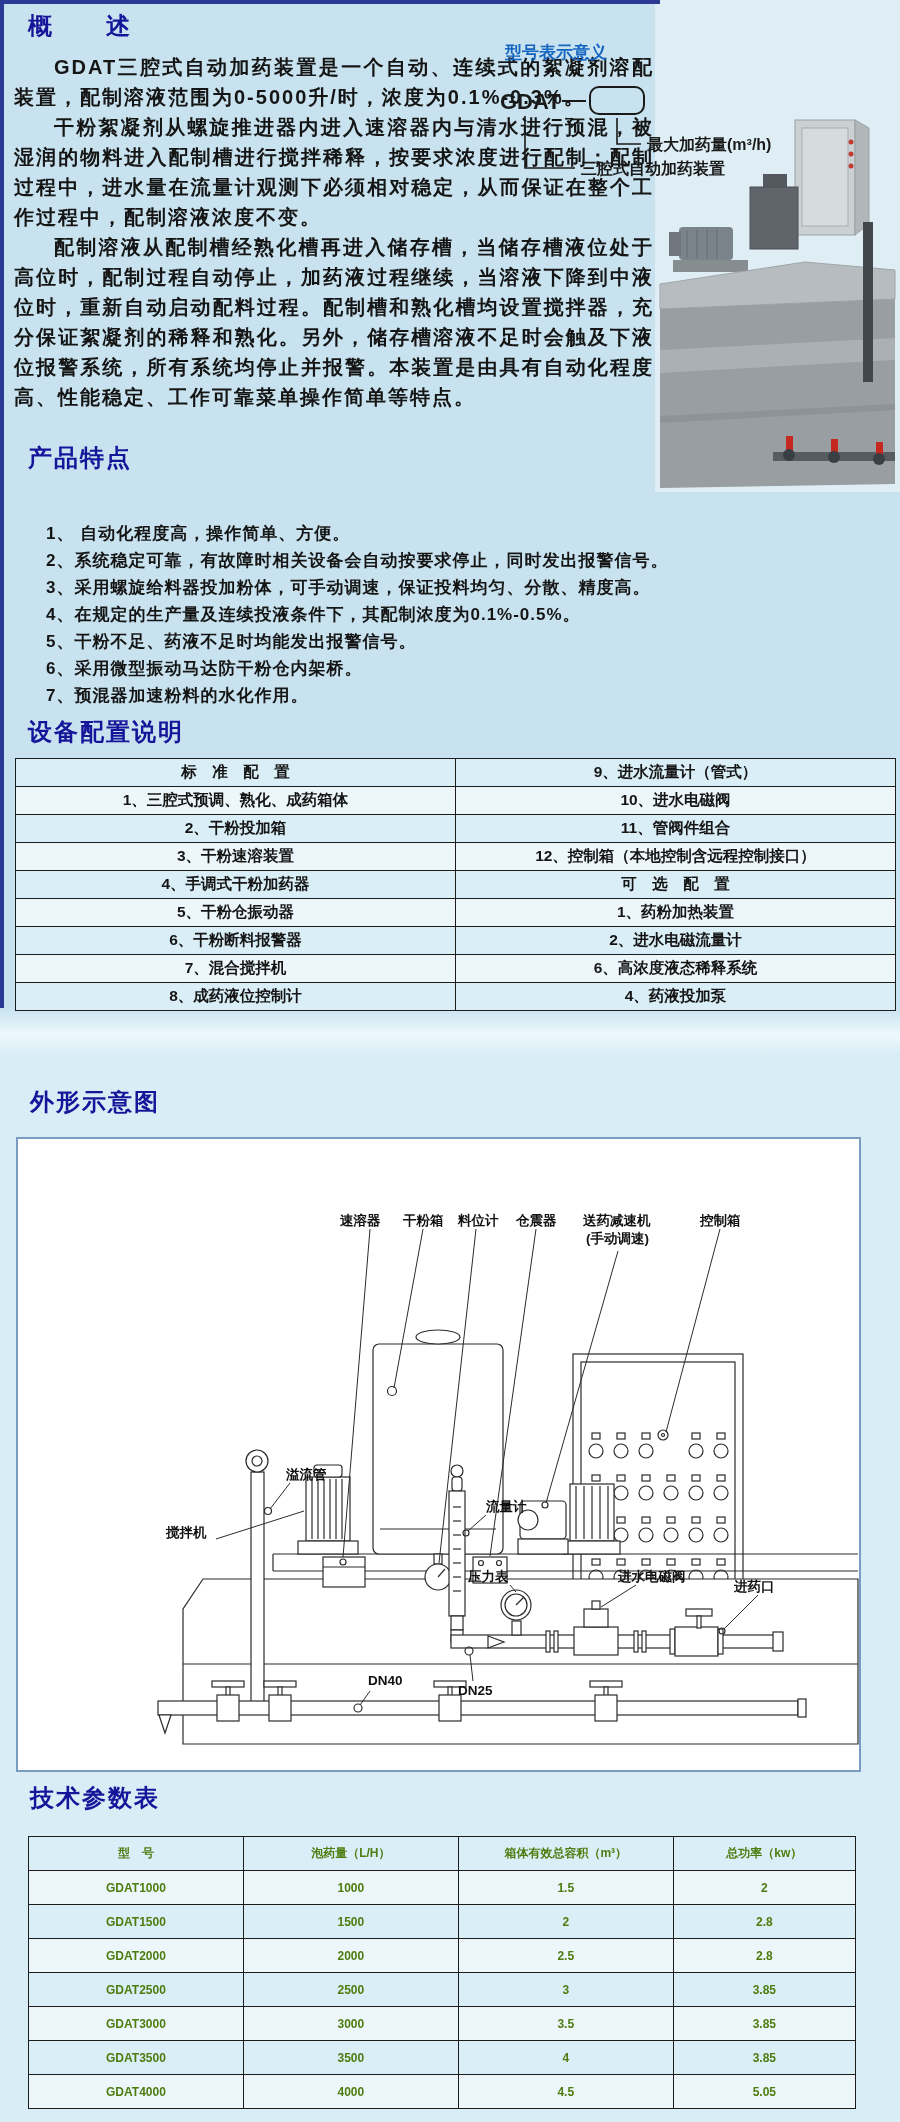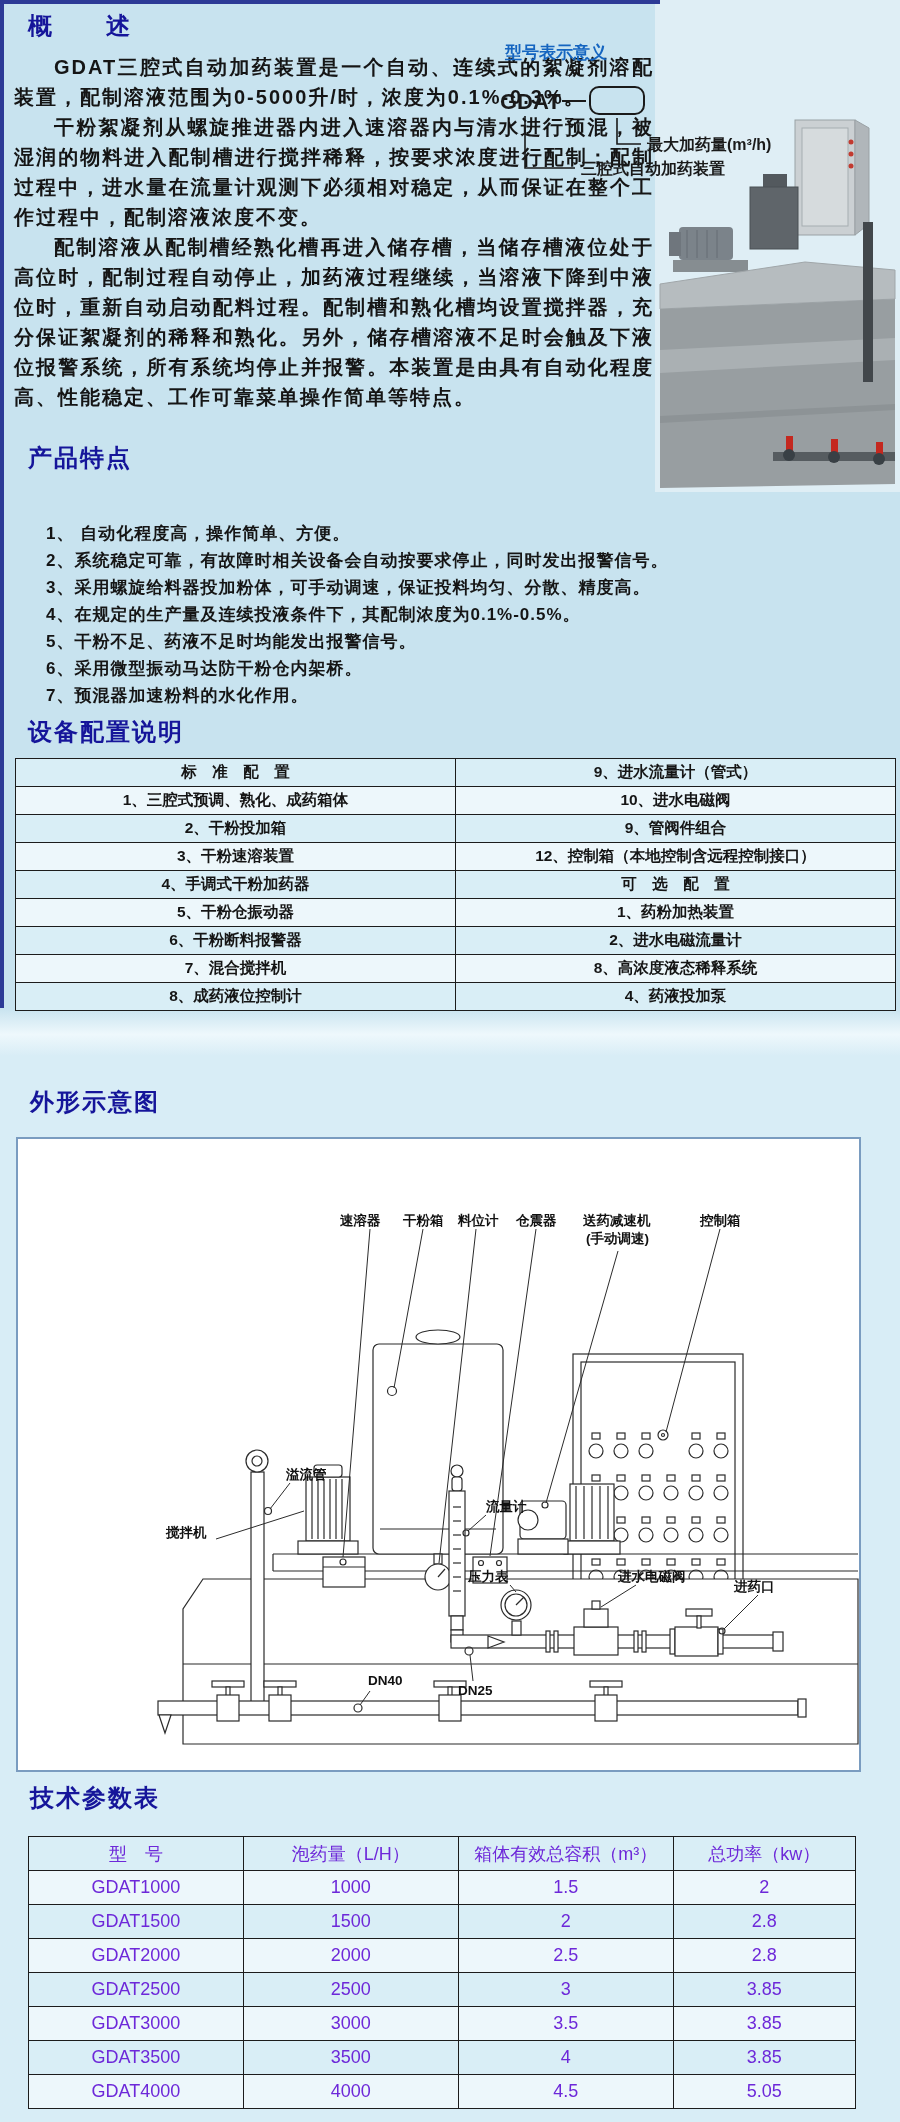--- a/index.html
+++ b/index.html
@@ -16,21 +16,21 @@
                  font-size:20px;line-height:30px;font-weight:600;letter-spacing:2px;text-align:justify;}
   .overview-text p{margin:0;text-indent:2em;}
   .features{position:absolute;left:46px;top:520px;width:630px;color:#151515;
             font-size:17px;line-height:27px;font-weight:600;letter-spacing:1px;}
   table{border-collapse:collapse;table-layout:fixed;}
   .cfg-table{position:absolute;left:15px;top:758px;width:881px;}
   .cfg-table td{border:1.6px solid #1c1c1c;height:25px;text-align:center;
                 font-size:15.5px;font-weight:600;color:#151515;}
   .spec-table{position:absolute;left:28px;top:1836px;width:828px;}
   .spec-table td{border:1.6px solid #1c1c1c;height:31px;text-align:center;
-                 font-size:18px;font-weight:400;color:#6d28d9;}
+                 font-size:12px;font-weight:700;color:#4d7c0f;}
   .row-a{background:#d9eef6;} .row-b{background:#edf7fb;}
   .drawing-box{position:absolute;left:16px;top:1137px;width:845px;height:635px;
                background:#ffffff;border:2px solid #7a9cc0;box-sizing:border-box;}
   .model-svg{position:absolute;left:425px;top:30px;}
   .photo-svg{position:absolute;left:655px;top:92px;}
   svg text{font-family:"Liberation Sans","DejaVu Sans",sans-serif;}
   .dlabel{font-size:13.5px;font-weight:bold;fill:#111;}
 </style>
 </head>
 <body>
@@ -118,41 +118,41 @@
         <tr class="row-a">
       <td>标　准　配　置</td>
       <td>9、进水流量计（管式）</td>
         </tr>
     <tr class="row-b">
       <td>1、三腔式预调、熟化、成药箱体</td>
       <td>10、进水电磁阀</td>
         </tr>
     <tr class="row-a">
       <td>2、干粉投加箱</td>
-      <td>9、管阀件组合</td>
+      <td>11、管阀件组合</td>
         </tr>
     <tr class="row-b">
       <td>3、干粉速溶装置</td>
       <td>12、控制箱（本地控制含远程控制接口）</td>
         </tr>
     <tr class="row-a">
       <td>4、手调式干粉加药器</td>
       <td>可　选　配　置</td>
         </tr>
     <tr class="row-b">
       <td>5、干粉仓振动器</td>
       <td>1、药粉加热装置</td>
         </tr>
     <tr class="row-a">
       <td>6、干粉断料报警器</td>
       <td>2、进水电磁流量计</td>
         </tr>
     <tr class="row-b">
       <td>7、混合搅拌机</td>
-      <td>8、高浓度液态稀释系统</td>
+      <td>6、高浓度液态稀释系统</td>
         </tr>
     <tr class="row-a">
       <td>8、成药液位控制计</td>
       <td>4、药液投加泵</td>
         </tr>
   </tbody>
     </table>
 
   <div class="sec-head" style="left:30px;top:1086px;">外形示意图</div>
   <div class="drawing-box">

